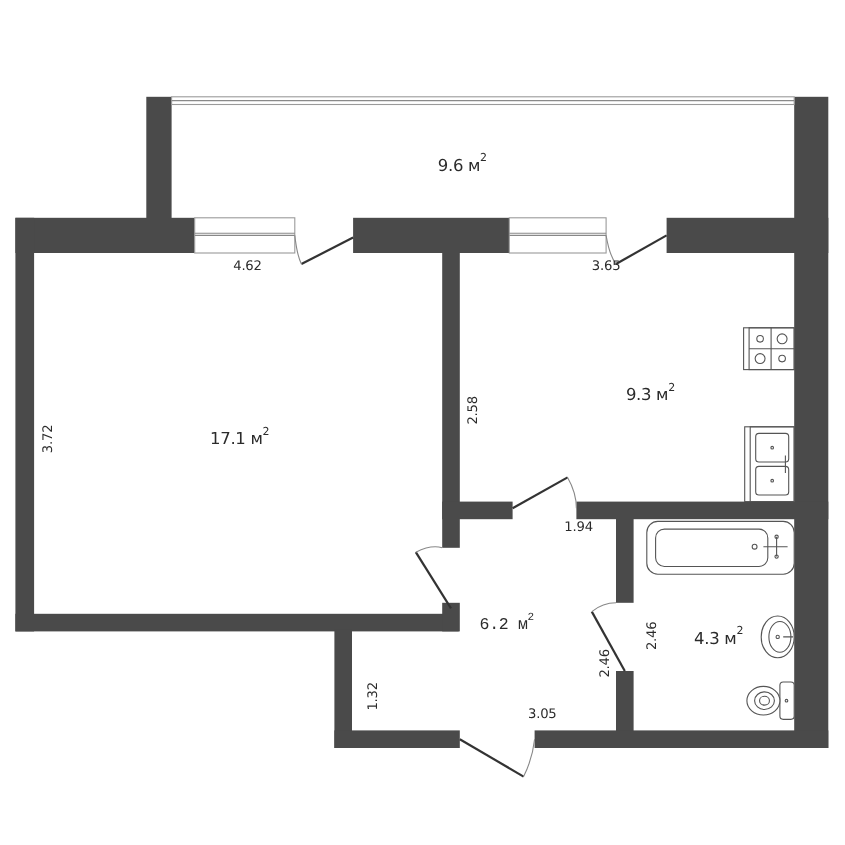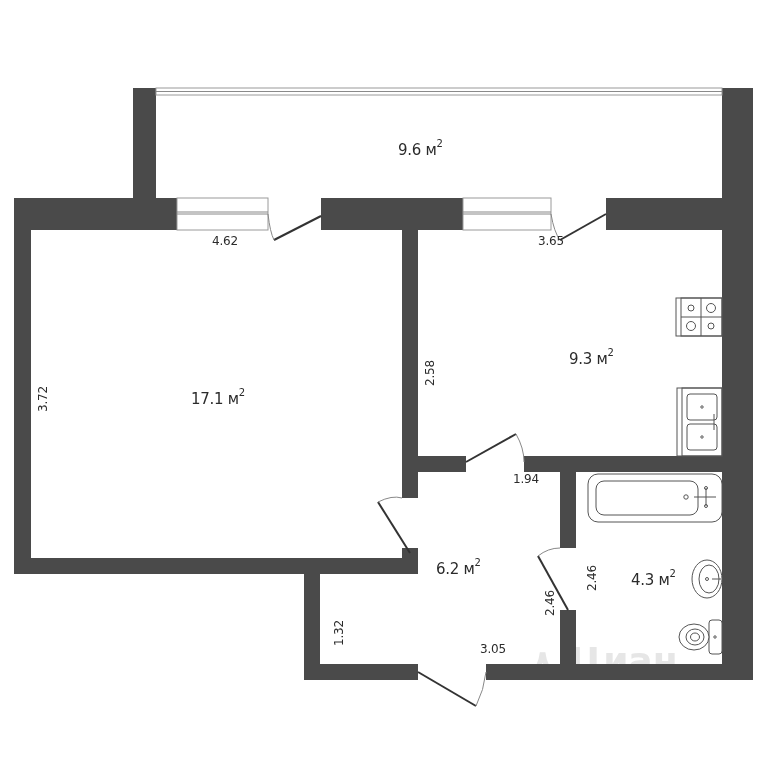--- a/index.html
+++ b/index.html
@@ -12,23 +12,20 @@
   .dim{font-size:12px;letter-spacing:-0.2px;}
   .vert{transform:rotate(-90deg);transform-origin:center center;}
   .wm{position:absolute;color:#f0f0f0;font-family:"DejaVu Sans",sans-serif;font-weight:bold;white-space:nowrap;}
   svg.overlay{position:absolute;left:0;top:0;}
 </style>
 </head>
 <body>
 
 <div id="plan">
 
-  <div class="wm" style="left:528px;top:640px;font-size:36px;color:#e6e6e6;">
-    <span>⋏ </span><span>Циан</span>
-  </div>
 
   <div class="wall" style="left:133px;top:88px;width:23px;height:112px;"></div>
   <div class="wall" style="left:722px;top:88px;width:31px;height:142px;"></div>
 
   <div class="wall" style="left:14px;top:198px;width:163px;height:32px;"></div>
   <div class="wall" style="left:321px;top:198px;width:142px;height:32px;"></div>
   <div class="wall" style="left:606px;top:198px;width:147px;height:32px;"></div>
 
   <div class="wall" style="left:14px;top:198px;width:17px;height:376px;"></div>
   <div class="wall" style="left:14px;top:558px;width:403px;height:16px;"></div>
@@ -146,21 +143,21 @@
 
   <div class="label area" style="left:398px;top:141px;">
     <span>9.6</span> <span>м</span><sup>2</sup>
   </div>
   <div class="label area" style="left:191px;top:390px;">
     <span>17.1</span> <span>м</span><sup>2</sup>
   </div>
   <div class="label area" style="left:569px;top:350px;">
     <span>9.3</span> <span>м</span><sup>2</sup>
   </div>
-  <div class="label area" style="left:436px;top:560px;">
+  <div class="label area" style="left:436px;top:560px;font-family:Liberation Mono, monospace;">
     <span>6.2</span> <span>м</span><sup>2</sup>
   </div>
   <div class="label area" style="left:631px;top:571px;text-align:right;">
     <span>4.3</span> <span>м</span><sup>2</sup>
   </div>
 
   <div class="label dim" style="left:200px;top:234px;margin-left:12px;">4.62</div>
   <div class="label dim vert" style="left:30px;top:392px;">3.72</div>
   <div class="label dim" style="left:538px;top:234px;">3.65</div>
   <div class="label dim vert" style="left:417px;top:366px;">2.58</div>

